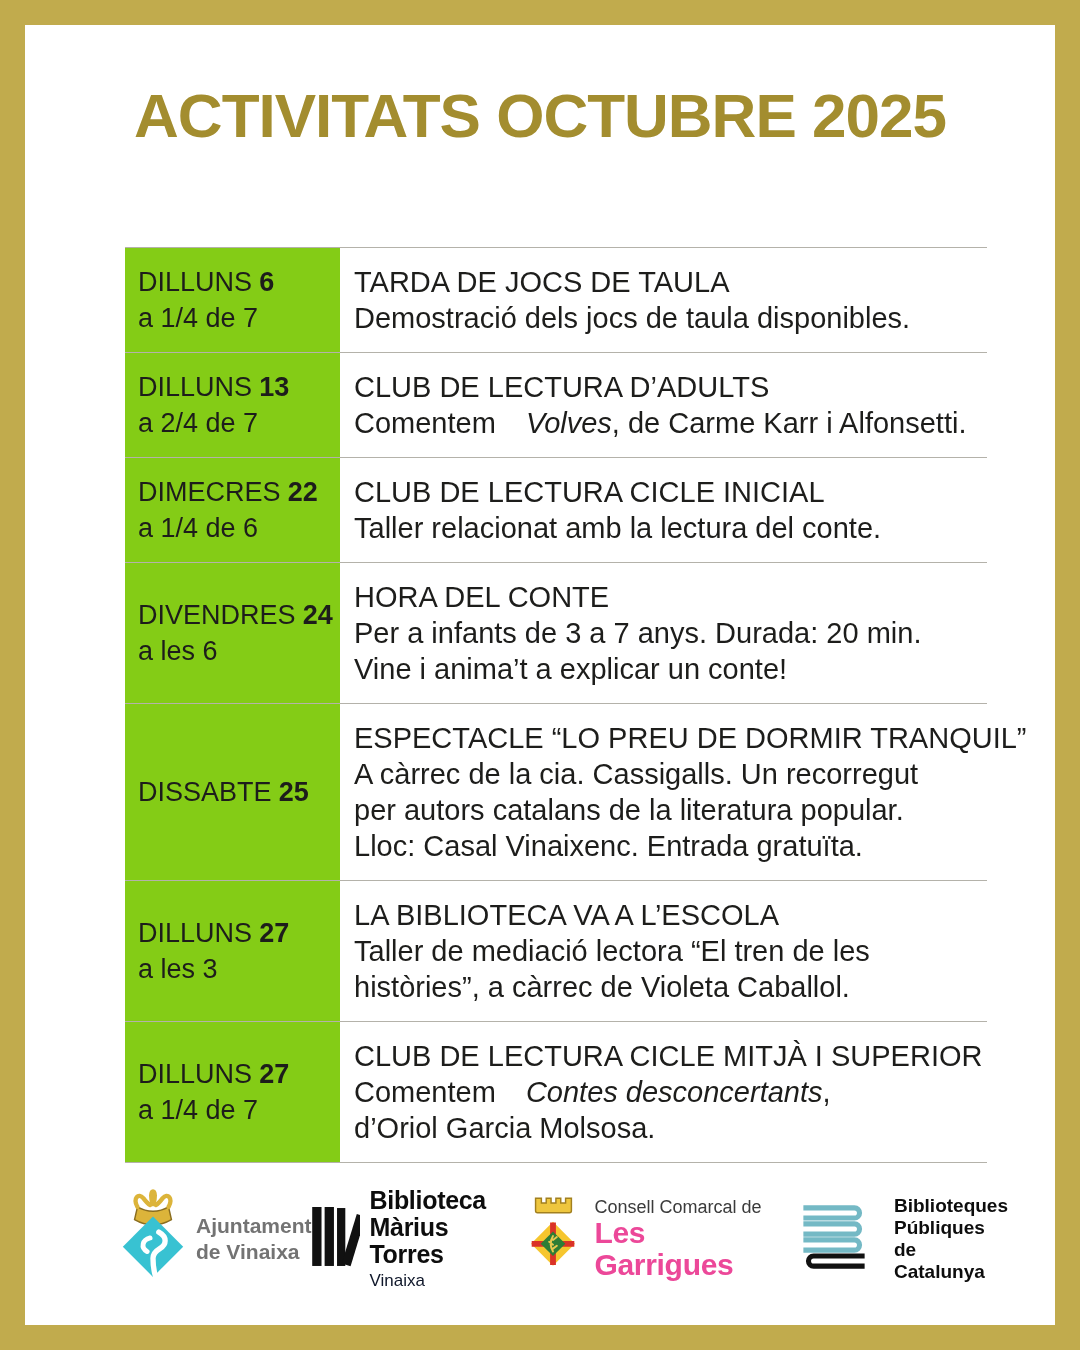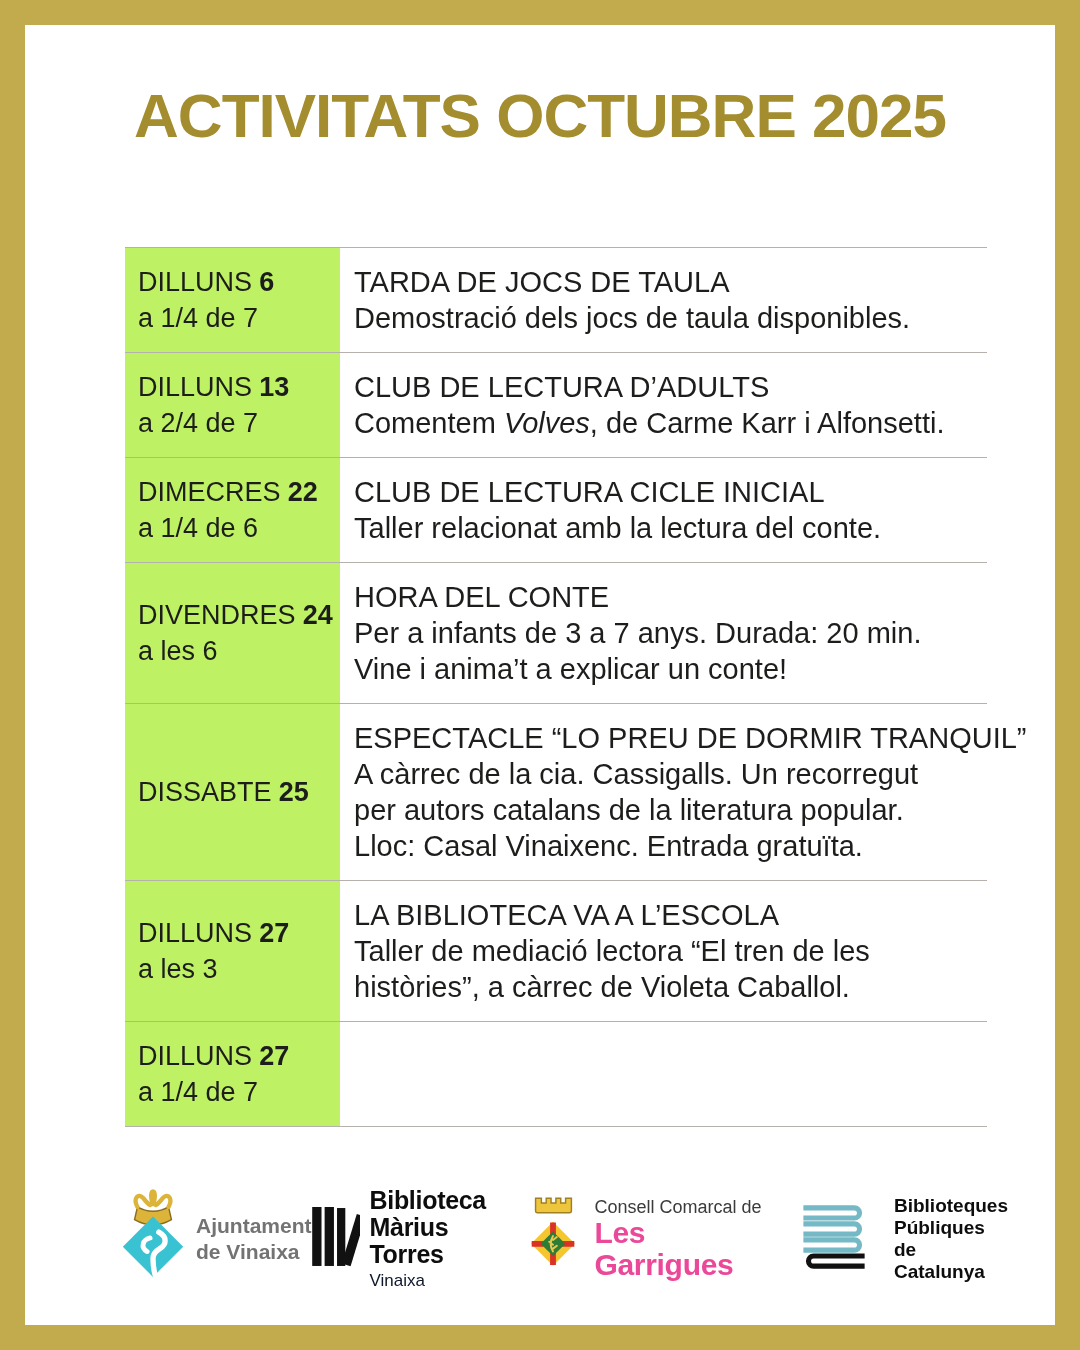--- a/index.html
+++ b/index.html
@@ -27,40 +27,40 @@
     border-bottom:1px solid #b4b2aa;
   }
   .event-row {
     display:flex;
     border-top:1px solid #b4b2aa;
   }
   .date-cell {
     flex:0 0 215px;
     width:215px;
     box-sizing:border-box;
-    background:#bef264;
+    background:#84cc16;
     padding:16px 8px 16px 13px;
     display:flex;
     flex-direction:column;
     justify-content:center;
     font-size:27px;
     line-height:36px;
     color:#1d1d1b;
   }
   .date-num { font-weight:700; margin-left:0.27em; }
   .content-cell {
     box-sizing:border-box;
     padding:16px 0 16px 14px;
     font-size:29px;
     line-height:36px;
     color:#1d1d1b;
     white-space:nowrap;
   }
   .event-title { }
-  .desc-line em { font-style:italic; }
+  .desc-line em { font-style:italic;margin-left:22px; }
   .footer {
     position:absolute;
     left:95px; top:1158px;
     width:888px; height:112px;
     display:flex;
     align-items:center;
     justify-content:space-between;
   }
   .logo { display:flex; align-items:center; }
   .logo-text { margin-left:10px; }
@@ -158,20 +158,27 @@
             <div class="desc-line"><span>històries”, a càrrec de Violeta Caballol.</span></div>
           </div>
       </div>
     </div>
 
     <div class="event-row">
       <div class="date-cell">
         <div><span>DILLUNS</span><span class="date-num">27</span></div>
         <div>a 1/4 de 7</div>
       </div>
+      <div class="content-cell">
+        <div class="event-title">CLUB DE LECTURA CICLE MITJÀ I SUPERIOR</div>
+        <div class="event-desc">
+            <div class="desc-line"><span>Comentem </span><em>Contes desconcertants</em><span>,</span></div>
+            <div class="desc-line"><span>d’Oriol Garcia Molsosa.</span></div>
+          </div>
+      </div>
     </div>
   </div>
 
   <div class="footer">
 
     <div class="logo">
       <span>
         <svg width="66" height="100" viewBox="0 0 68 100">
           <path d="M15 32 c12 7 26 7 38 0 l-3 -13 c-10 6 -22 6 -32 0 z" fill="#dcb43a" stroke="#8a6d1f" stroke-width="1.5"></path>
           <path d="M18 19 c-5 -9 1 -15 6 -9 c3 4 5 6 7 7 M50 19 c5 -9 -1 -15 -6 -9 c-3 4 -5 6 -7 7 M34 16 c-3 -6 -2 -13 0 -13 c2 0 3 7 0 13" stroke="#dcb43a" stroke-width="4.5" fill="none" stroke-linecap="round"></path>

